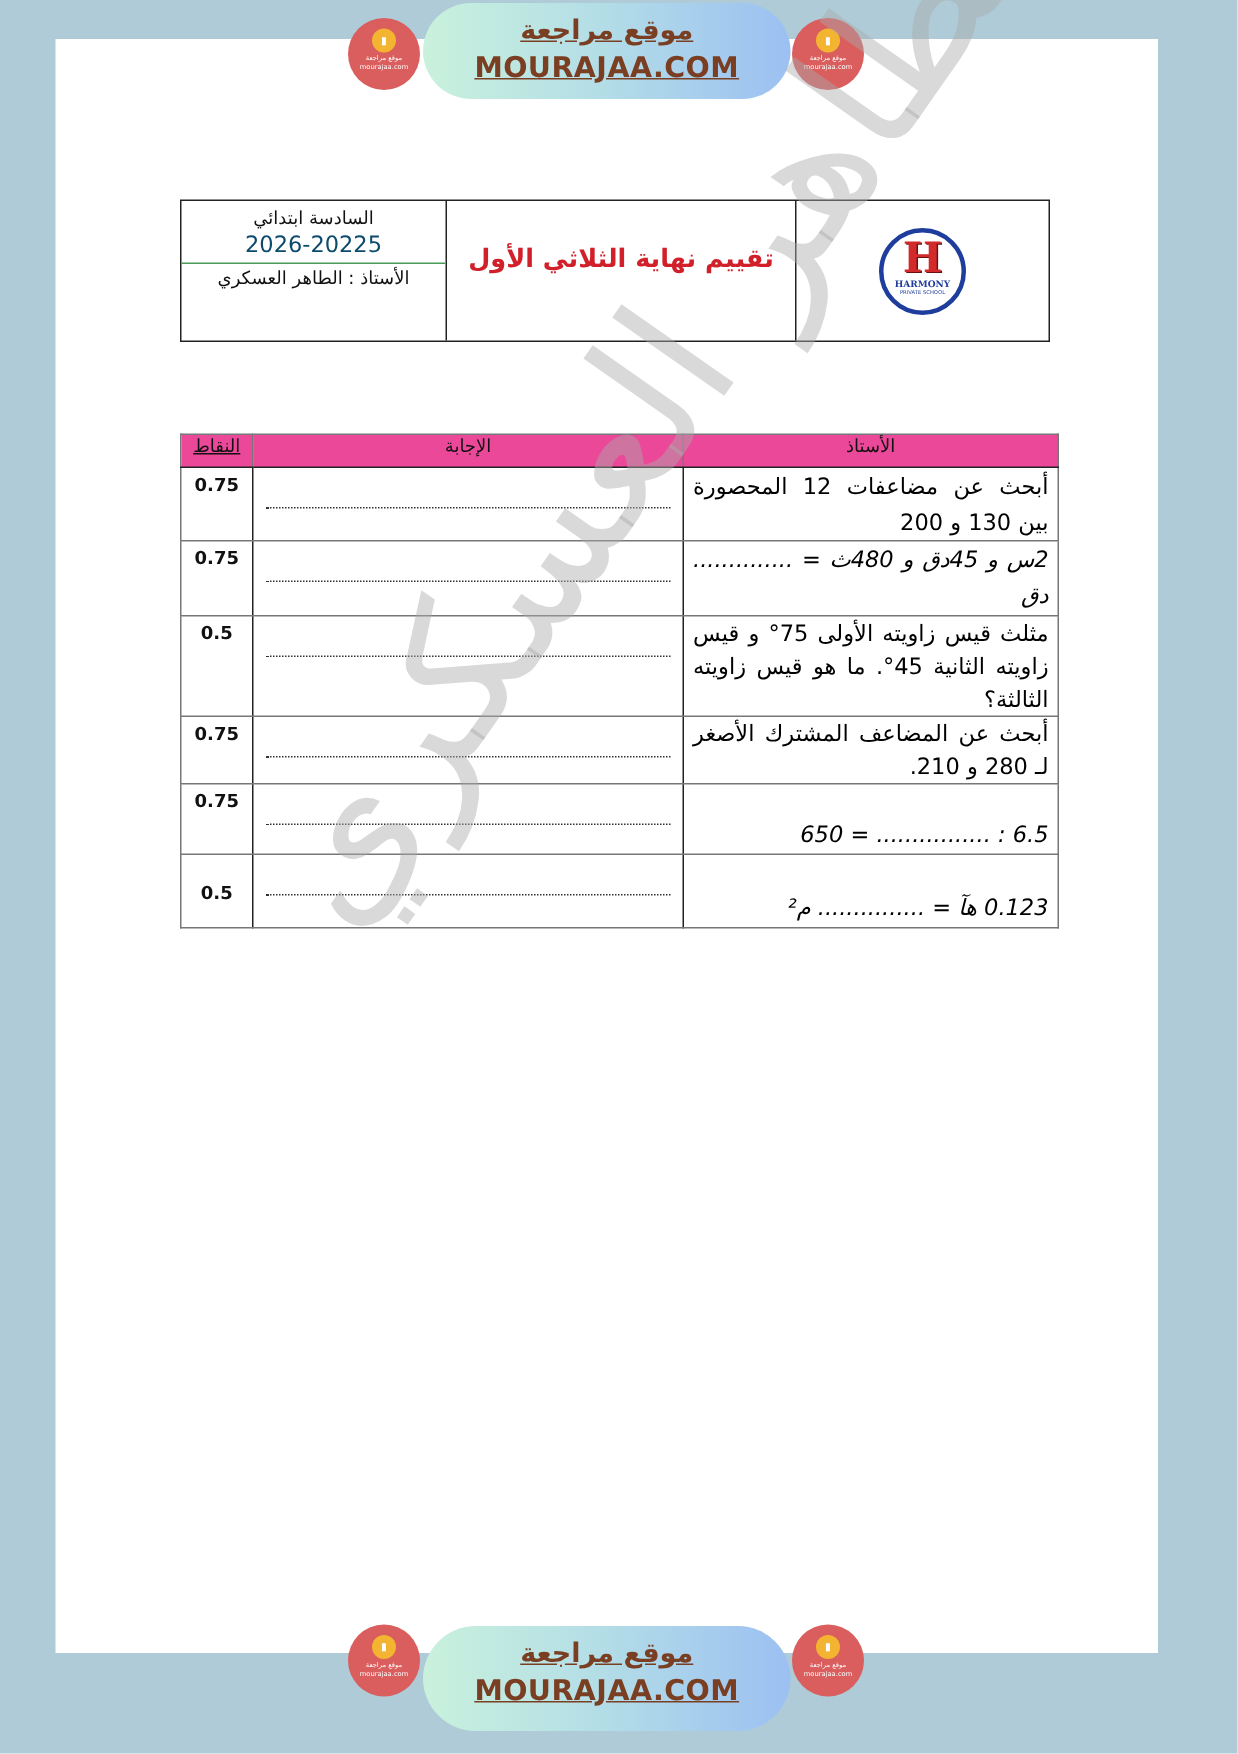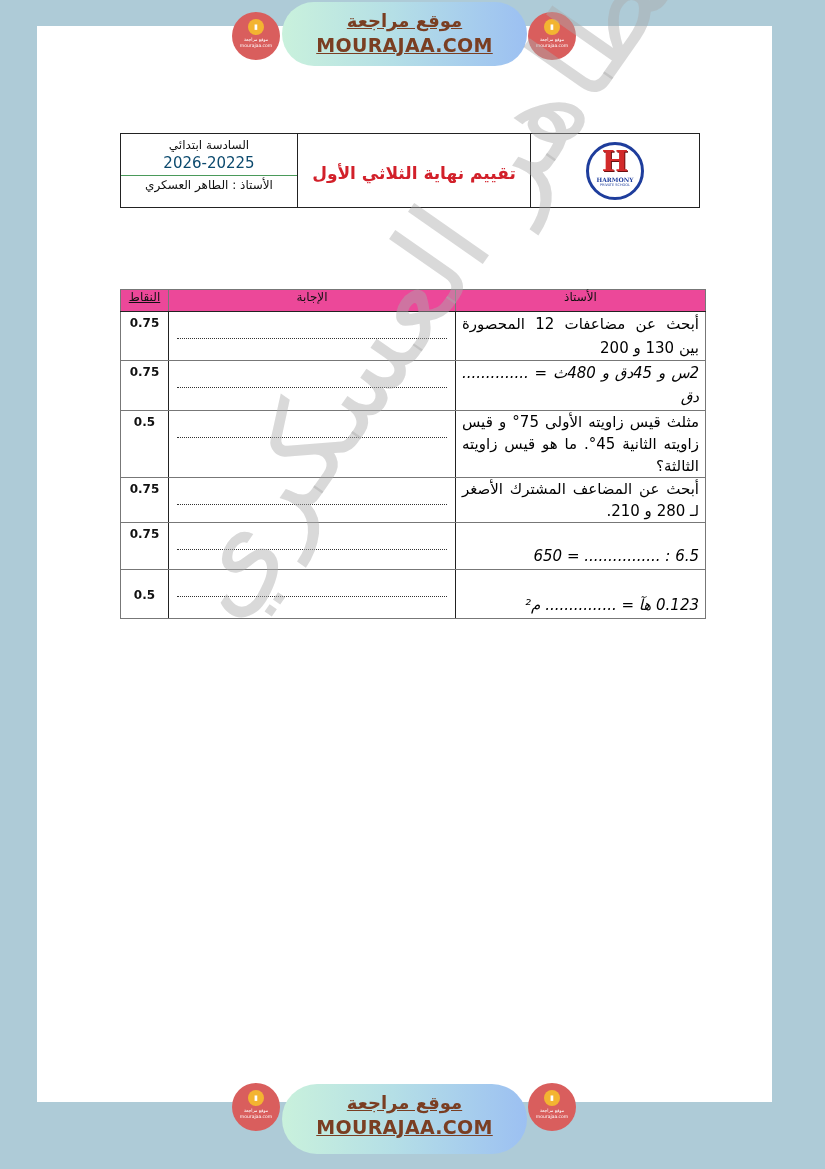--- a/index.html
+++ b/index.html
@@ -34,21 +34,21 @@
   .badge.left { left:232px; }
   .badge.right { left:528px; }
   .badge .dot {
     display:block; width:16px; height:16px; border-radius:50%; background:#f3b431;
     margin:7px auto 2px; font-size:7px; line-height:16px; color:#fff; font-weight:bold;
   }
   .badge .tiny { display:block; font-size:4.5px; color:#fff; line-height:6px; }
 
   
   .hdr {
-    position:absolute; left:120px; top:133px; width:580px; height:75px;
+    position:absolute; left:120px; top:133px; width:580px; height:95px;
     border:1px solid #222; box-sizing:border-box; display:flex; direction:ltr;
   }
   .hdr .c1 { width:176px; border-right:1px solid #222; text-align:center; position:relative; }
   .hdr .c2 { width:232px; border-right:1px solid #222; text-align:center; }
   .hdr .c3 { flex:1; display:flex; align-items:center; justify-content:center; }
   .hdr .level { font-size:12px; margin-top:4px; direction:rtl; color:#111; }
   .hdr .year { font-size:15px; margin-top:2px; color:#0c4a6e; }
   .hdr .green { border-top:1px solid #4a9a5a; margin:3px 0 0 0; }
   .hdr .teacher { font-size:12px; direction:rtl; margin-top:2px; color:#111; }
   .hdr .title { color:#d2202a; font-weight:bold; font-size:17px; direction:rtl; margin-top:28px; line-height:22px; }

